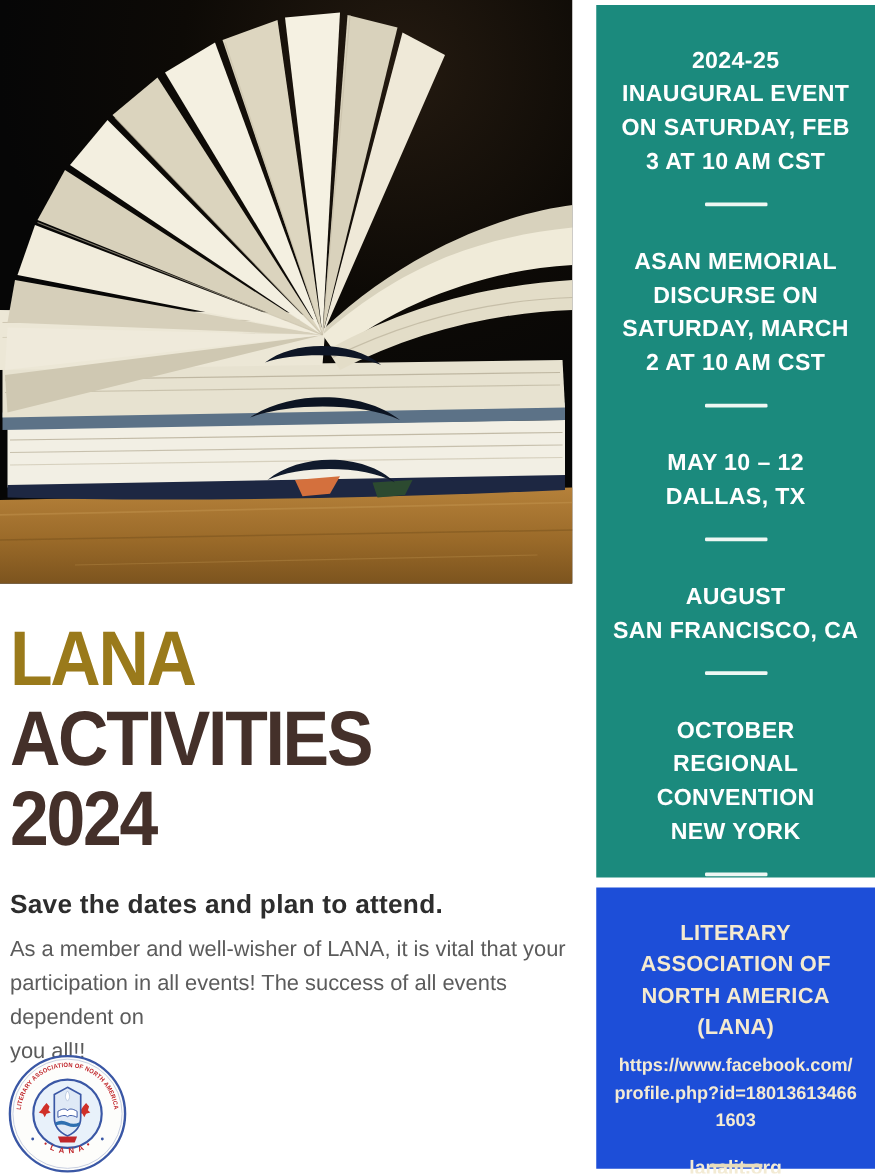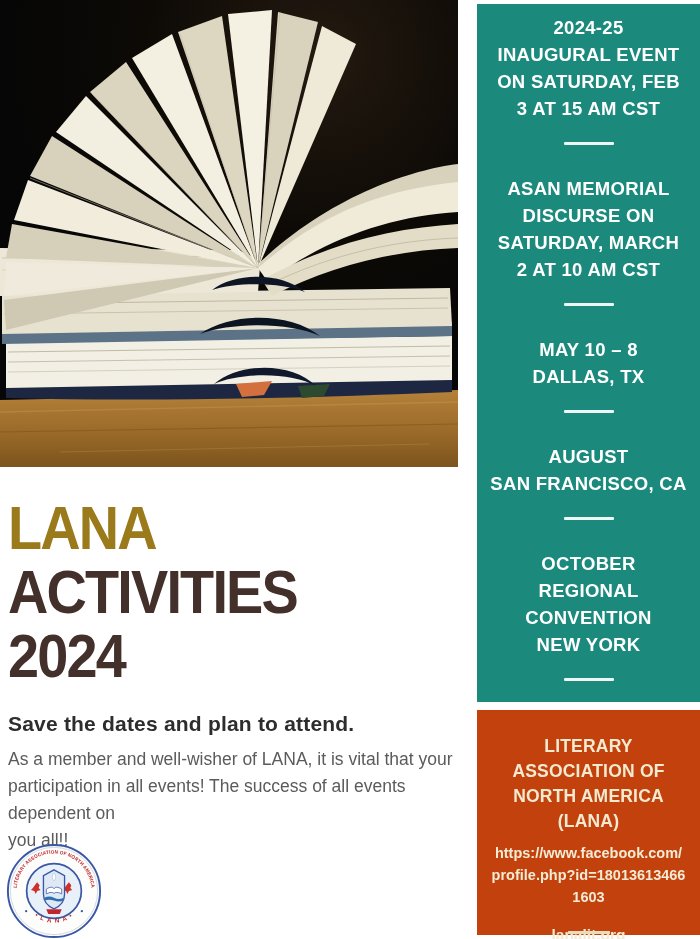--- a/index.html
+++ b/index.html
@@ -18,27 +18,27 @@
   .title .brown{color:#44302a;}
   
   .save-heading{position:absolute;left:8px;top:712px;font-size:21px;font-weight:700;color:#2d2d2d;letter-spacing:.2px;}
   .intro-body{position:absolute;left:8px;top:746px;width:470px;font-size:17.5px;color:#5b5b5b;line-height:27px;}
   
   .logo{position:absolute;left:6px;top:843px;width:96px;height:96px;}
   .logo svg{display:block;width:100%;height:100%;}
   
   .events-panel{
     position:absolute;left:477px;top:4px;width:223px;height:698px;
-    background:#1b8a7d;color:#ffffff;text-align:center;box-sizing:border-box;padding-top:10px;
+    background:#1b8a7d;color:#ffffff;text-align:center;box-sizing:border-box;padding-top:30px;
   }
   .event-line{font-size:18.5px;font-weight:700;line-height:27px;letter-spacing:.3px;}
   .tdivider{width:50px;height:3px;background:#eef7f3;margin:20px auto 30px auto;border-radius:1px;}
   .org-panel{
     position:absolute;left:477px;top:710px;width:223px;height:225px;
-    background:#c2410c;color:#f2e7c9;text-align:center;box-sizing:border-box;padding-top:24px;
+    background:#1d4ed8;color:#f2e7c9;text-align:center;box-sizing:border-box;padding-top:24px;
   }
   .org-line{font-size:17.5px;font-weight:800;line-height:25px;letter-spacing:.2px;color:#f4ead0;}
   .fb-block{margin-top:8px;}
   .fb-line{font-size:14.5px;font-weight:600;line-height:22px;color:#f3ebd4;}
   .website{margin-top:18px;font-size:15.5px;font-weight:600;color:#f3ebd4;}
   .bdivider{position:absolute;left:50%;transform:translateX(-50%);bottom:1px;width:42px;height:3px;background:#e8dcbb;}
 </style>
 </head>
 <body>
 
@@ -156,32 +156,32 @@
       <circle cx="21" cy="71" r="1.2" fill="#3a57a5"></circle>
       <circle cx="79" cy="71" r="1.2" fill="#3a57a5"></circle>
     </svg>
   </div>
 
   <div class="events-panel">
     <div>
       <div class="event-line">2024-25</div>
       <div class="event-line">INAUGURAL EVENT</div>
       <div class="event-line">ON SATURDAY, FEB</div>
-      <div class="event-line">3 AT 15 AM CST</div>
+      <div class="event-line">3 AT 10 AM CST</div>
     </div>
     <div class="tdivider"></div>
     <div>
       <div class="event-line">ASAN MEMORIAL</div>
       <div class="event-line">DISCURSE ON</div>
       <div class="event-line">SATURDAY, MARCH</div>
       <div class="event-line">2 AT 10 AM CST</div>
     </div>
     <div class="tdivider"></div>
     <div>
-      <div class="event-line">MAY 10 – 8</div>
+      <div class="event-line">MAY 10 – 12</div>
       <div class="event-line">DALLAS, TX</div>
     </div>
     <div class="tdivider"></div>
     <div>
       <div class="event-line">AUGUST</div>
       <div class="event-line">SAN FRANCISCO, CA</div>
     </div>
     <div class="tdivider"></div>
     <div>
       <div class="event-line">OCTOBER</div>

